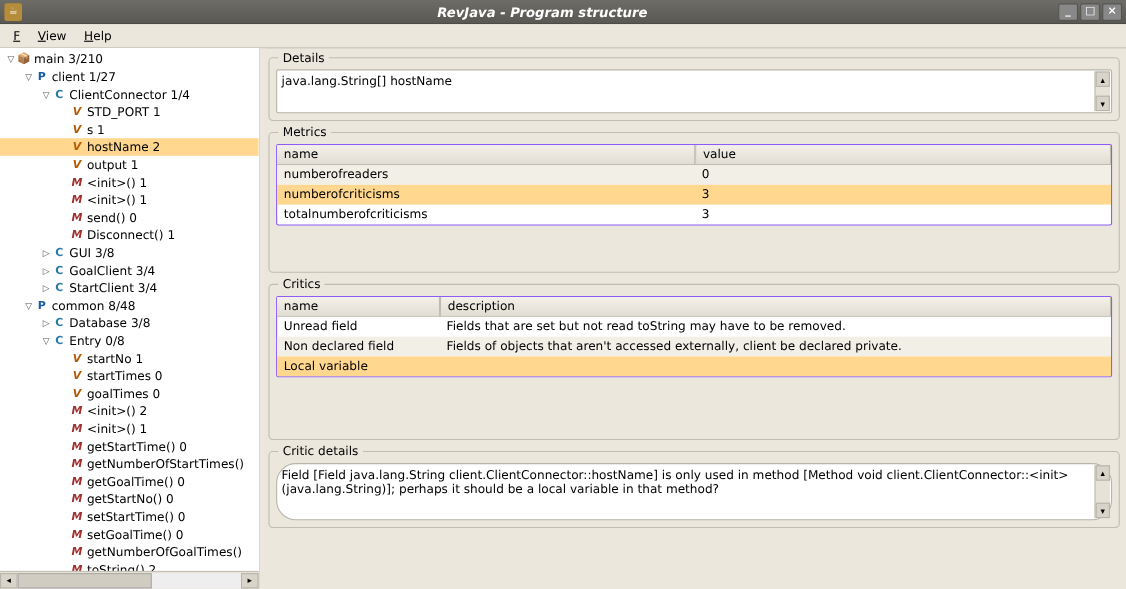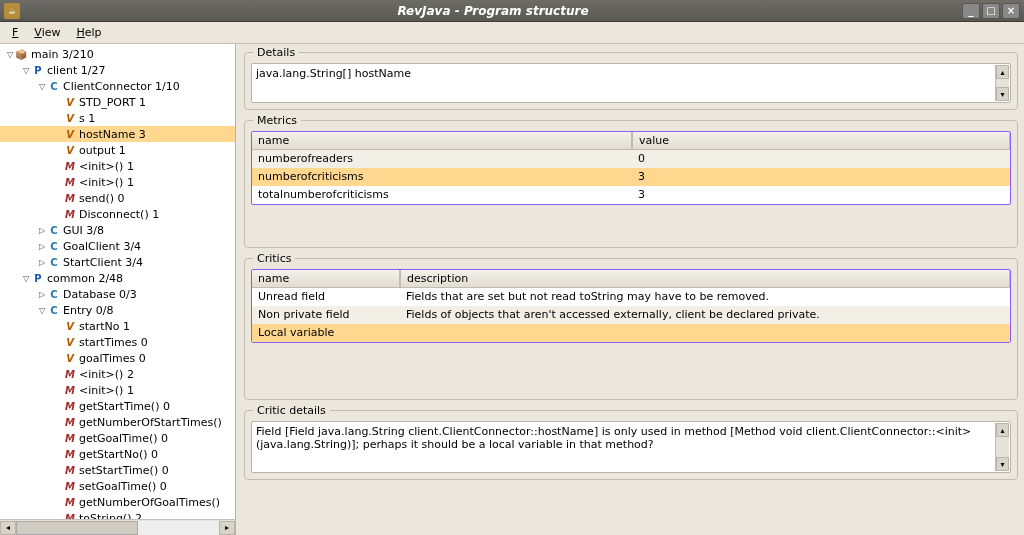--- a/index.html
+++ b/index.html
@@ -202,39 +202,39 @@
         <div class="tree-row">
           <span class="tree-indent" style="width: 20px;"></span>
           <span class="tree-toggle">▽</span>
           <span class="tree-icon ic-p">P</span>
           <span class="tree-label">client 1/27</span>
         </div>
         <div class="tree-row">
           <span class="tree-indent" style="width: 36px;"></span>
           <span class="tree-toggle">▽</span>
           <span class="tree-icon ic-c">C</span>
-          <span class="tree-label">ClientConnector 1/10</span>
+          <span class="tree-label">ClientConnector 1/4</span>
         </div>
         <div class="tree-row">
           <span class="tree-indent" style="width: 52px;"></span>
           <span class="tree-toggle"></span>
           <span class="tree-icon ic-v">V</span>
           <span class="tree-label">STD_PORT 1</span>
         </div>
         <div class="tree-row">
           <span class="tree-indent" style="width: 52px;"></span>
           <span class="tree-toggle"></span>
           <span class="tree-icon ic-v">V</span>
           <span class="tree-label">s 1</span>
         </div>
         <div class="tree-row selected">
           <span class="tree-indent" style="width: 52px;"></span>
           <span class="tree-toggle"></span>
           <span class="tree-icon ic-v">V</span>
-          <span class="tree-label">hostName 3</span>
+          <span class="tree-label">hostName 2</span>
         </div>
         <div class="tree-row">
           <span class="tree-indent" style="width: 52px;"></span>
           <span class="tree-toggle"></span>
           <span class="tree-icon ic-v">V</span>
           <span class="tree-label">output 1</span>
         </div>
         <div class="tree-row">
           <span class="tree-indent" style="width: 52px;"></span>
           <span class="tree-toggle"></span>
@@ -274,27 +274,27 @@
         <div class="tree-row">
           <span class="tree-indent" style="width: 36px;"></span>
           <span class="tree-toggle">▷</span>
           <span class="tree-icon ic-c">C</span>
           <span class="tree-label">StartClient 3/4</span>
         </div>
         <div class="tree-row">
           <span class="tree-indent" style="width: 20px;"></span>
           <span class="tree-toggle">▽</span>
           <span class="tree-icon ic-p">P</span>
-          <span class="tree-label">common 2/48</span>
+          <span class="tree-label">common 8/48</span>
         </div>
         <div class="tree-row">
           <span class="tree-indent" style="width: 36px;"></span>
           <span class="tree-toggle">▷</span>
           <span class="tree-icon ic-c">C</span>
-          <span class="tree-label">Database 0/3</span>
+          <span class="tree-label">Database 3/8</span>
         </div>
         <div class="tree-row">
           <span class="tree-indent" style="width: 36px;"></span>
           <span class="tree-toggle">▽</span>
           <span class="tree-icon ic-c">C</span>
           <span class="tree-label">Entry 0/8</span>
         </div>
         <div class="tree-row">
           <span class="tree-indent" style="width: 52px;"></span>
           <span class="tree-toggle"></span>
@@ -423,33 +423,33 @@
       <div class="table" id="critics-table">
           <div class="trow thead">
             <div class="tcell col-cname">name</div>
             <div class="tcell col-cdesc">description</div>
           </div>
           <div class="trow">
             <div class="tcell col-cname">Unread field</div>
             <div class="tcell col-cdesc">Fields that are set but not read toString may have to be removed.</div>
           </div>
           <div class="trow alt">
-            <div class="tcell col-cname">Non private field</div>
+            <div class="tcell col-cname">Non declared field</div>
             <div class="tcell col-cdesc">Fields of objects that aren't accessed externally, client be declared private.</div>
           </div>
           <div class="trow sel">
             <div class="tcell col-cname">Local variable</div>
           </div>
         </div>
       <div style="height:50px;"></div>
     </div>
     <div class="spacer-v"></div>
     <div class="groupbox gb-cdetails">
       <div class="legend">Critic details</div>
-      <div class="textbox" style="min-height:52px; ">
+      <div class="textbox" style="min-height:52px; border-radius:18px;">
         <span>Field [Field java.lang.String client.ClientConnector::hostName] is only used in method [Method void client.ClientConnector::&lt;init&gt;(java.lang.String)]; perhaps it should be a local variable in that method?</span>
         <div class="vscroll">
           <div class="sarrow">▴</div>
           <div class="sarrow">▾</div>
         </div>
       </div>
     </div>
   </div>
 </div>
 

